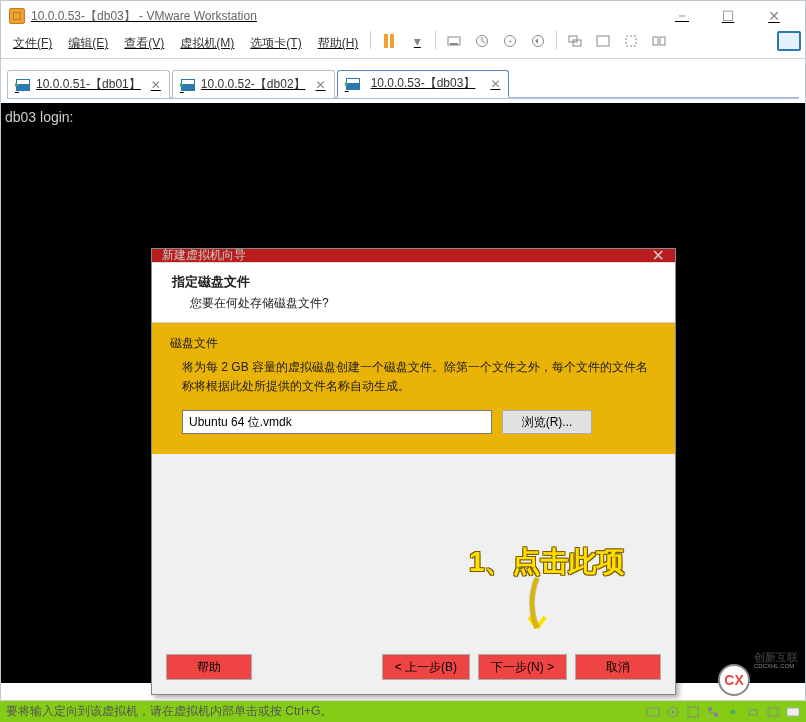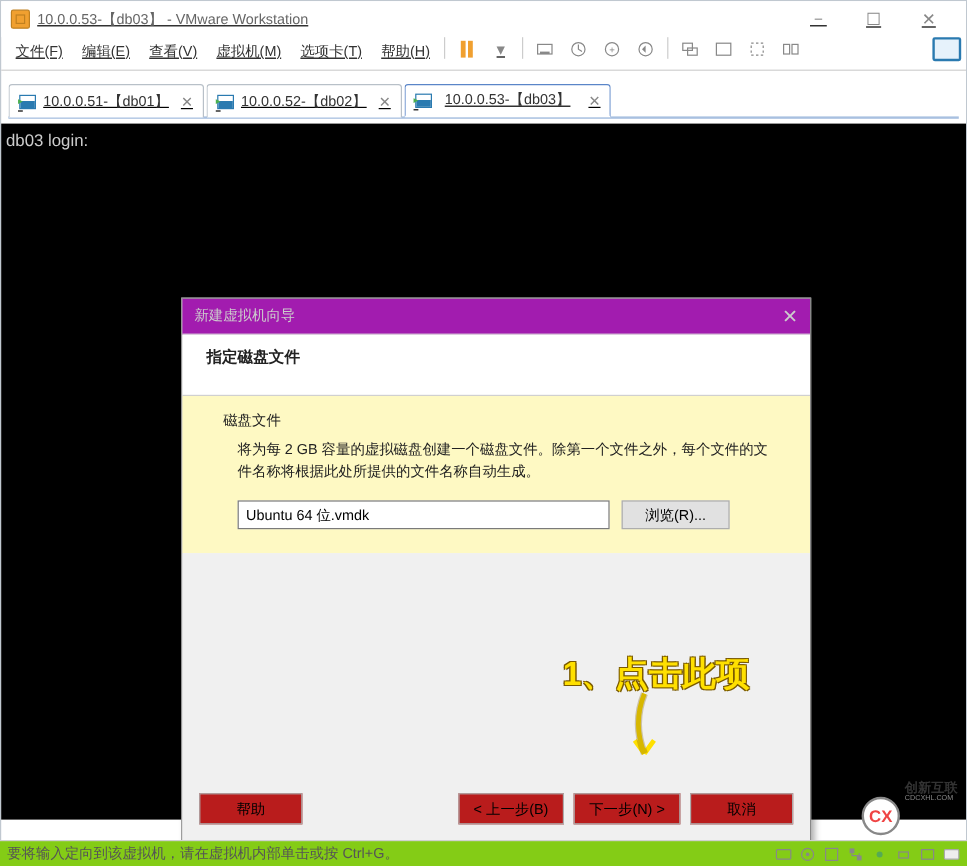--- a/index.html
+++ b/index.html
@@ -30,35 +30,35 @@
     .tab.active { border-color: #5a85c8; border-bottom: 2px solid #fff; font-weight: 400; gap: 11px; }
     .tab-icon { width: 14px; height: 12px; background: linear-gradient(#fff 40%, #2a7ab0 40%); border: 1px solid #2a7ab0; }
     .tab-icon::before { content:"▸"; color:#4caf50; font-size:8px; position:relative; top:-4px; left:-2px;}
     .tab-close { font-size: 12px; color: #888; margin-left: 4px; }
     
     
     .terminal { background: #000; color: #ccc; font-family: "Courier New", monospace; font-size: 14px; padding: 6px 4px; height: 580px; position: relative; }
     
     
     .dialog { position: absolute; left: 150px; top: 145px; width: 525px; background: #f0f0f0; border: 1px solid #888; box-shadow: 3px 3px 5px rgba(0,0,0,.3); }
-    .dialog-titlebar { height: 30px; display: flex; align-items: center; padding: 0 10px; background: #a21caf; border-bottom: 1px solid #ddd; font-size: 12px; }
+    .dialog-titlebar { height: 14px; display: flex; align-items: center; padding: 0 10px; background: #b91c1c; border-bottom: 1px solid #ddd; font-size: 12px; }
     .dialog-title { flex:1; }
     .dialog-close { font-size: 16px; }
-    .dialog-header { background: #fff; padding: 10px 20px 22px; border-bottom: 1px solid #d0d0d0; }
+    .dialog-header { background: #fff; padding: 10px 20px 10px; border-bottom: 1px solid #d0d0d0; }
     .dialog-heading { font-weight: bold; font-size: 13px; color: #222; }
     .dialog-sub { font-size: 12px; color: #222; padding-left: 18px; margin-top: 4px; }
-    .dialog-body { background: #fef9c3; padding: 12px 34px 20px; font-size: 12px; color: #222; }
+    .dialog-body { background: #eab308; padding: 12px 18px 20px; font-size: 12px; color: #222; }
     .section-label { margin-bottom: 6px; }
     .section-desc { margin-left: 12px; line-height: 1.6; }
     .file-row { display: flex; gap: 10px; margin-top: 14px; margin-left: 12px; }
     .file-input { flex: 1; max-width: 310px; height: 24px; border: 1px solid #7a7a7a; background: #fff; padding: 2px 6px; font-size: 12px; }
     .browse-btn { width: 90px; height: 24px; background: #e1e1e1; border: 1px solid #adadad; font-size: 12px; }
     .dialog-spacer { height: 190px; background: #f0f0f0; }
     .dialog-footer { display: flex; padding: 10px 14px 14px; background: #f0f0f0; gap: 8px; }
-    .dlg-btn { height: 26px; background: #b91c1c; border: 1px solid #adadad; font-size: 12px; padding: 0 12px; min-width: 86px; }
+    .dlg-btn { height: 26px; background: #ef4444; border: 1px solid #adadad; font-size: 12px; padding: 0 12px; min-width: 86px; }
     .footer-gap { flex:1; }
     
     
     .anno-text { position: absolute; left: 468px; top: 440px; font-size: 28px; font-weight: bold; color: #ffe000; text-shadow: -1px -1px 0 #7a5a00, 1px -1px 0 #7a5a00, -1px 1px 0 #7a5a00, 1px 1px 0 #7a5a00; white-space:nowrap; }
     .anno-arrow { position: absolute; left: 516px; top: 470px; }
     
     
     .statusbar { position: absolute; bottom: 0; left: 0; right: 0; height: 22px; background: #84cc16; border-top: 1px solid #d0d0d0; display: flex; align-items: center; font-size: 12px; color: #555; padding: 0 6px; }
     .status-text { flex: 1; }
     .status-icons { display: flex; gap: 6px; align-items: center; }
@@ -175,20 +175,21 @@
   <div class="terminal">
     <div>db03 login:</div>
 
     <div class="dialog">
       <div class="dialog-titlebar">
         <span class="dialog-title">新建虚拟机向导</span>
         <span class="dialog-close">✕</span>
       </div>
       <div class="dialog-header">
         <div class="dialog-heading">指定磁盘文件</div>
+        <div class="dialog-sub">您要在何处存储磁盘文件?</div>
       </div>
       <div class="dialog-body">
         <div class="section-label">磁盘文件</div>
         <div class="section-desc">将为每 2 GB 容量的虚拟磁盘创建一个磁盘文件。除第一个文件之外，每个文件的文件名称将根据此处所提供的文件名称自动生成。</div>
         <div class="file-row">
           <input class="file-input" value="Ubuntu 64 位.vmdk" style="">
           <button class="browse-btn">浏览(R)...</button>
         </div>
       </div>
       <div class="dialog-spacer"></div>

